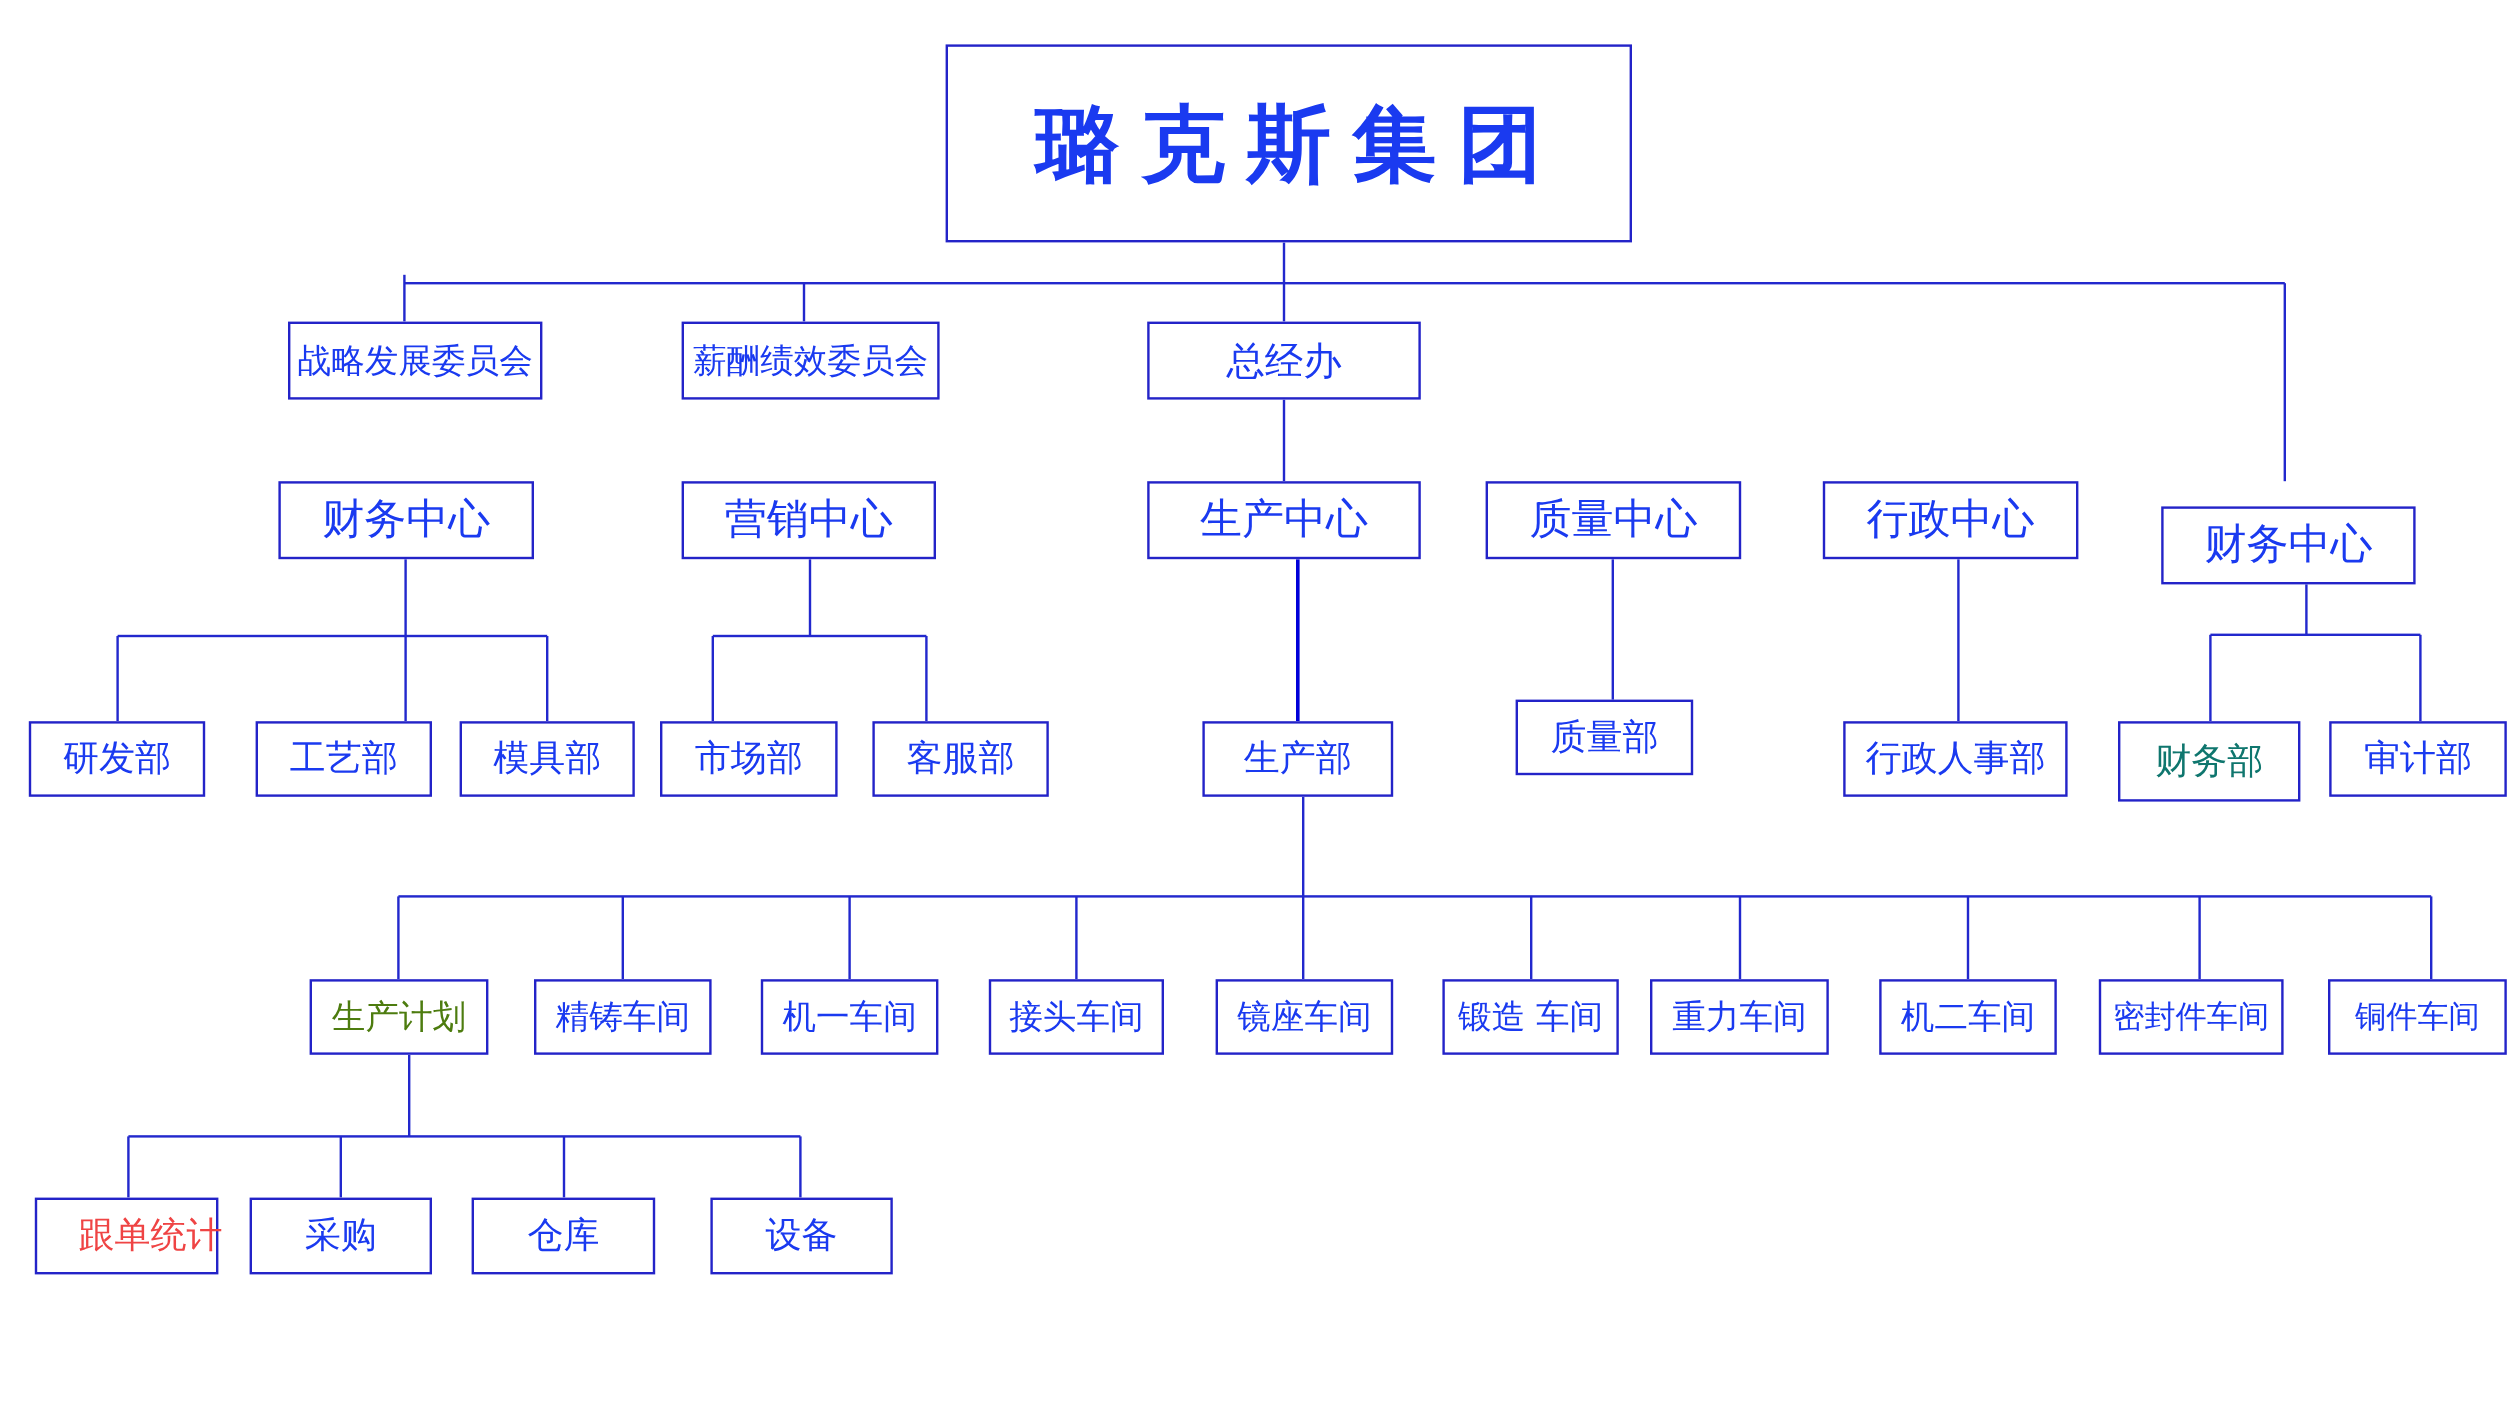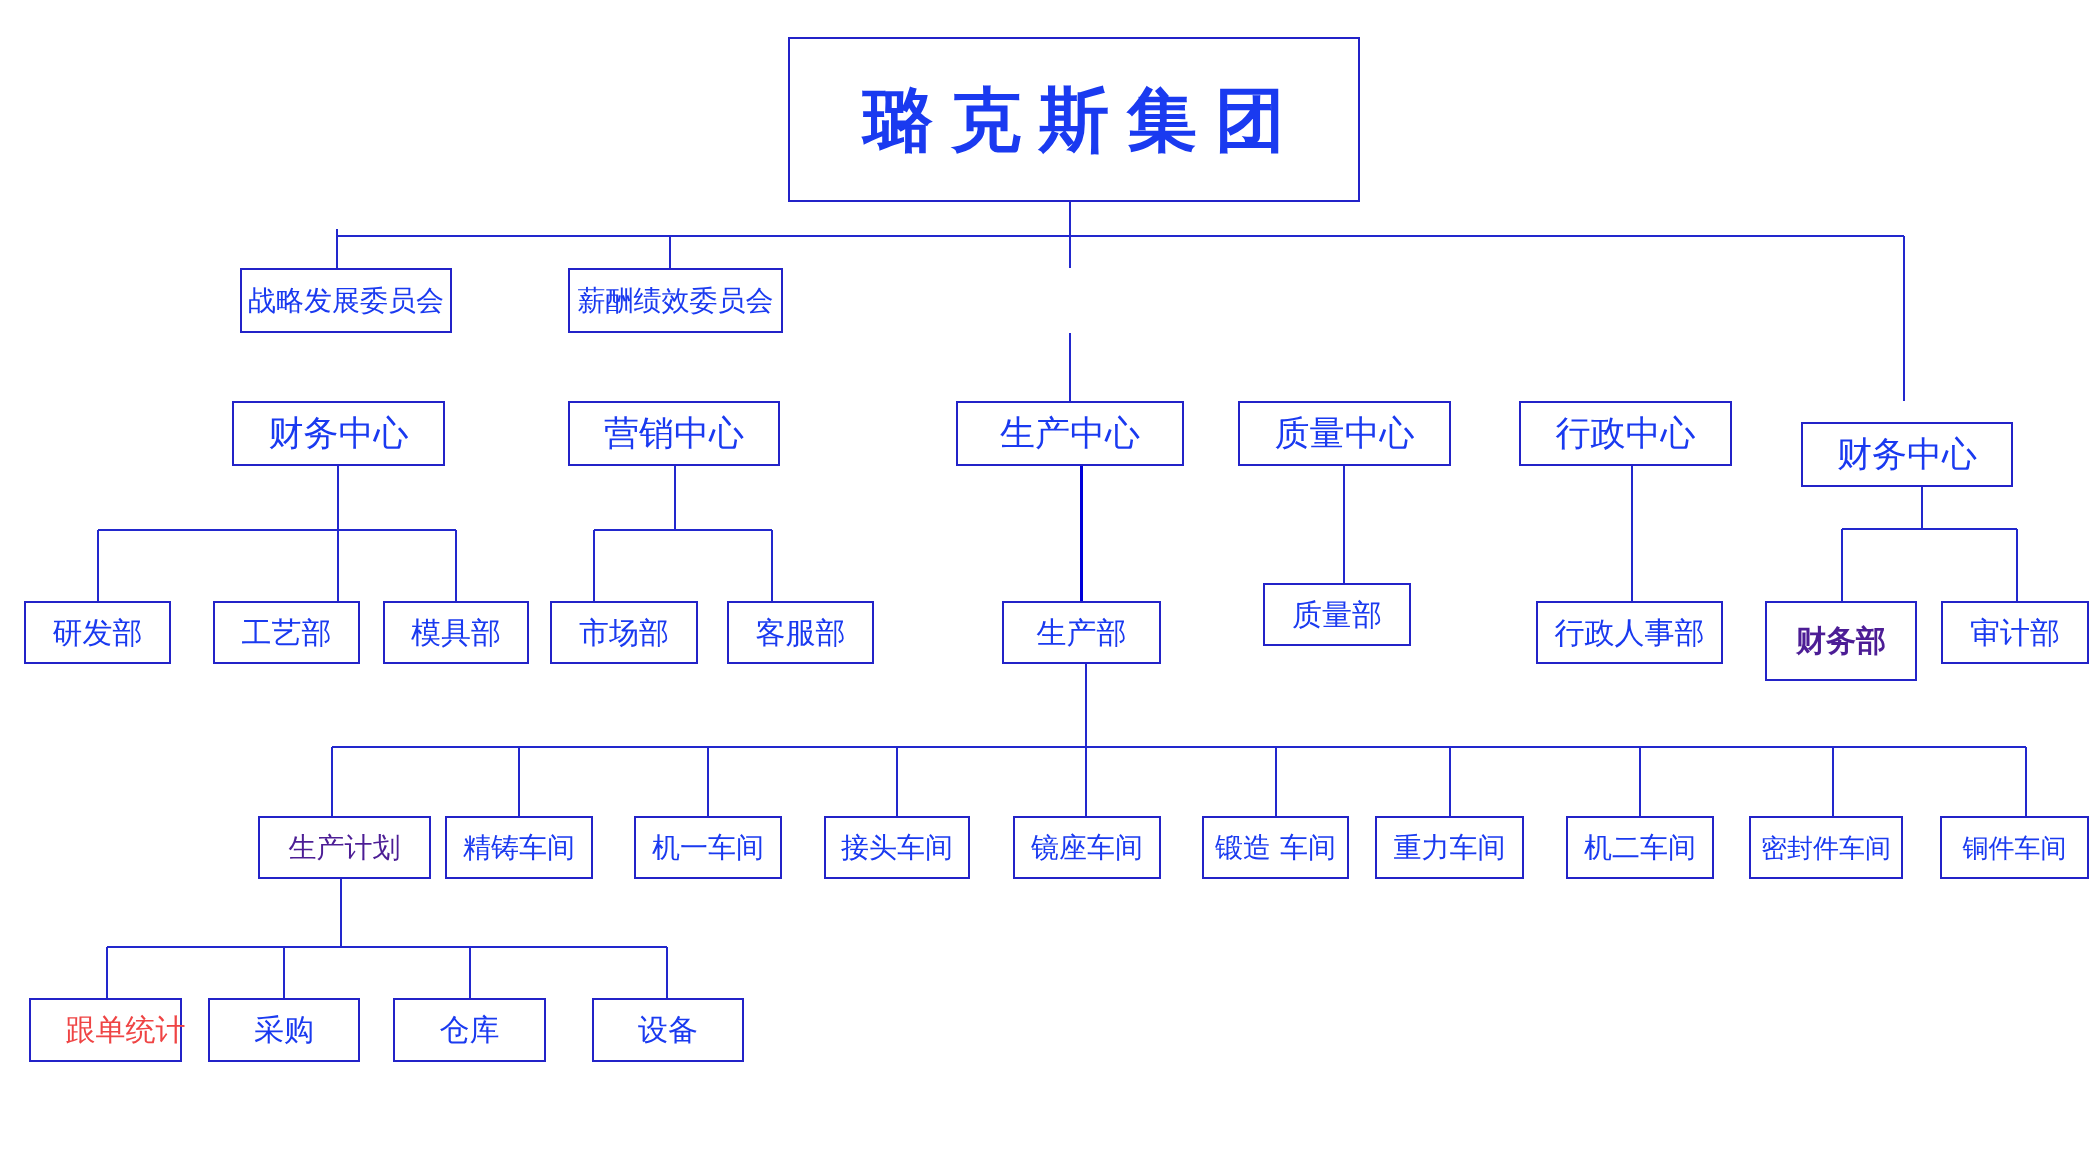--- a/index.html
+++ b/index.html
@@ -74,20 +74,23 @@
     <div class="cline" style="background: rgb(34, 40, 205); left: 666px; top: 947px; width: 2px; height: 51px;"></div>
     <div class="node title-node" style="left: 788px; top: 37px; width: 572px; height: 165px; font-size: 70px; border: 2px solid rgb(35, 35, 200); color: rgb(26, 58, 240);">
       <span>璐克斯集团</span>
     </div>
     <div class="node" style="left: 240px; top: 268px; width: 212px; height: 65px; font-size: 28px; border: 2px solid rgb(35, 35, 200); color: rgb(26, 58, 240);">
       <span>战略发展委员会</span>
     </div>
     <div class="node" style="left: 568px; top: 268px; width: 215px; height: 65px; font-size: 28px; border: 2px solid rgb(35, 35, 200); color: rgb(26, 58, 240);">
       <span>薪酬绩效委员会</span>
     </div>
+    <div class="node" style="left: 956px; top: 268px; width: 228px; height: 65px; font-size: 32px; border: 2px solid rgb(35, 35, 200); color: rgb(26, 58, 240);">
+      <span>总经办</span>
+    </div>
     <div class="node" style="left: 232px; top: 401px; width: 213px; height: 65px; font-size: 35px; border: 2px solid rgb(35, 35, 200); color: rgb(26, 58, 240);">
       <span>财务中心</span>
     </div>
     <div class="node" style="left: 568px; top: 401px; width: 212px; height: 65px; font-size: 35px; border: 2px solid rgb(35, 35, 200); color: rgb(26, 58, 240);">
       <span>营销中心</span>
     </div>
     <div class="node" style="left: 956px; top: 401px; width: 228px; height: 65px; font-size: 35px; border: 2px solid rgb(35, 35, 200); color: rgb(26, 58, 240);">
       <span>生产中心</span>
     </div>
     <div class="node" style="left: 1238px; top: 401px; width: 213px; height: 65px; font-size: 35px; border: 2px solid rgb(35, 35, 200); color: rgb(26, 58, 240);">
@@ -116,27 +119,27 @@
     </div>
     <div class="node" style="left: 1002px; top: 601px; width: 159px; height: 63px; font-size: 30px; border: 2px solid rgb(35, 35, 200); color: rgb(26, 58, 240);">
       <span>生产部</span>
     </div>
     <div class="node" style="left: 1263px; top: 583px; width: 148px; height: 63px; font-size: 30px; border: 2px solid rgb(35, 35, 200); color: rgb(26, 58, 240);">
       <span>质量部</span>
     </div>
     <div class="node" style="left: 1536px; top: 601px; width: 187px; height: 63px; font-size: 30px; border: 2px solid rgb(35, 35, 200); color: rgb(26, 58, 240);">
       <span>行政人事部</span>
     </div>
-    <div class="node" style="left: 1765px; top: 601px; width: 152px; height: 80px; font-size: 30px; border: 2px solid rgb(35, 35, 200); color: #4c1d95; font-weight: bold;">
+    <div class="node" style="left: 1765px; top: 601px; width: 152px; height: 67px; font-size: 30px; border: 2px solid rgb(35, 35, 200); color: #0f766e;">
       <span>财务部</span>
     </div>
     <div class="node" style="left: 1941px; top: 601px; width: 148px; height: 63px; font-size: 30px; border: 2px solid rgb(35, 35, 200); color: rgb(26, 58, 240);">
       <span>审计部</span>
     </div>
-    <div class="node" style="left: 258px; top: 816px; width: 173px; height: 63px; font-size: 28px; border: 2px solid rgb(35, 35, 200); color: #4c1d95;">
+    <div class="node" style="left: 258px; top: 816px; width: 149px; height: 63px; font-size: 28px; border: 2px solid rgb(35, 35, 200); color: #4d7c0f;">
       <span>生产计划</span>
     </div>
     <div class="node" style="left: 445px; top: 816px; width: 148px; height: 63px; font-size: 28px; border: 2px solid rgb(35, 35, 200); color: rgb(26, 58, 240);">
       <span>精铸车间</span>
     </div>
     <div class="node" style="left: 634px; top: 816px; width: 148px; height: 63px; font-size: 28px; border: 2px solid rgb(35, 35, 200); color: rgb(26, 58, 240);">
       <span>机一车间</span>
     </div>
     <div class="node" style="left: 824px; top: 816px; width: 146px; height: 63px; font-size: 28px; border: 2px solid rgb(35, 35, 200); color: rgb(26, 58, 240);">
       <span>接头车间</span>

